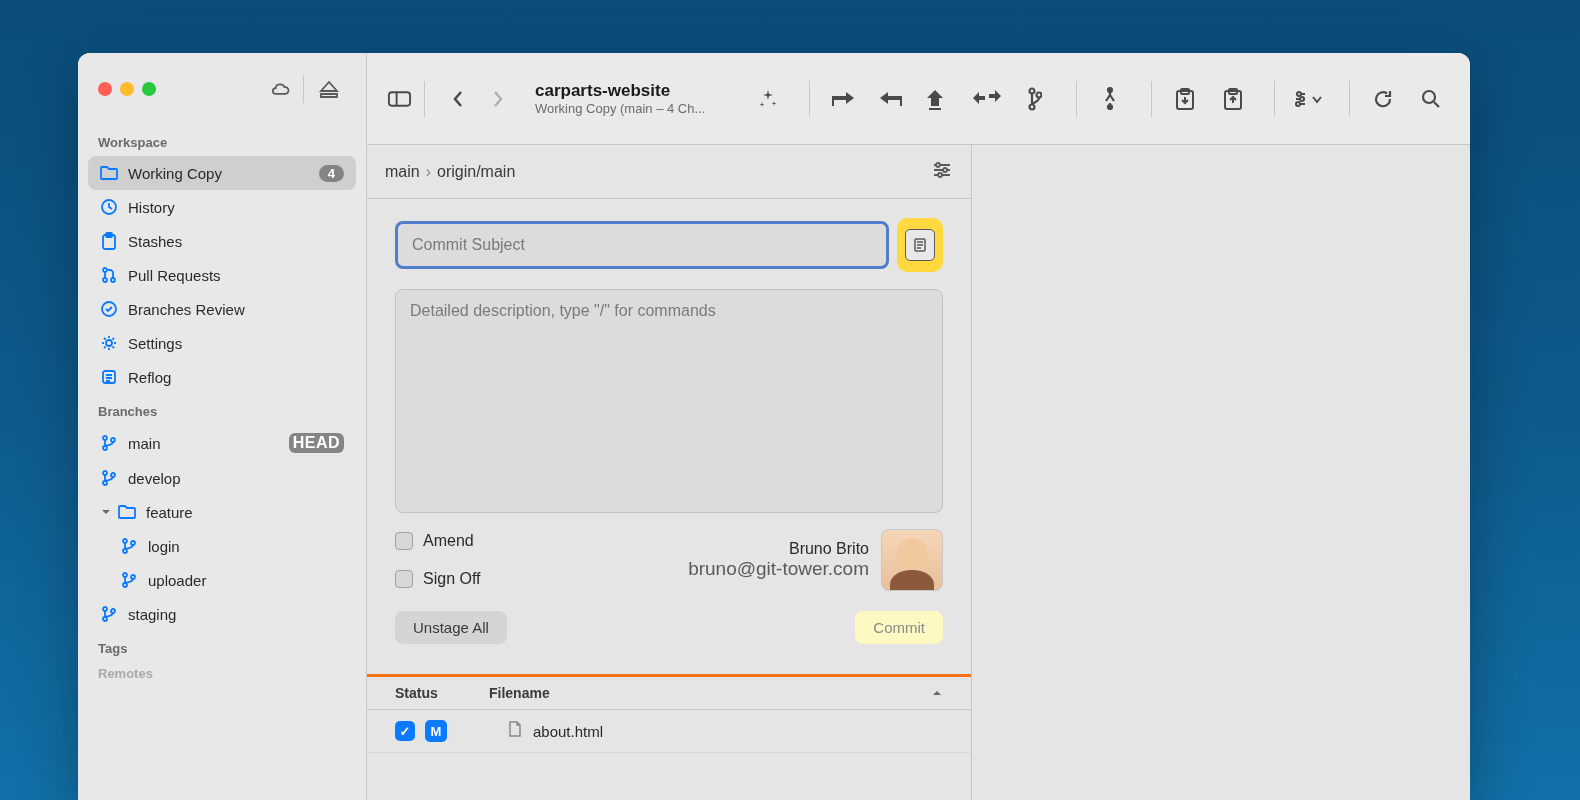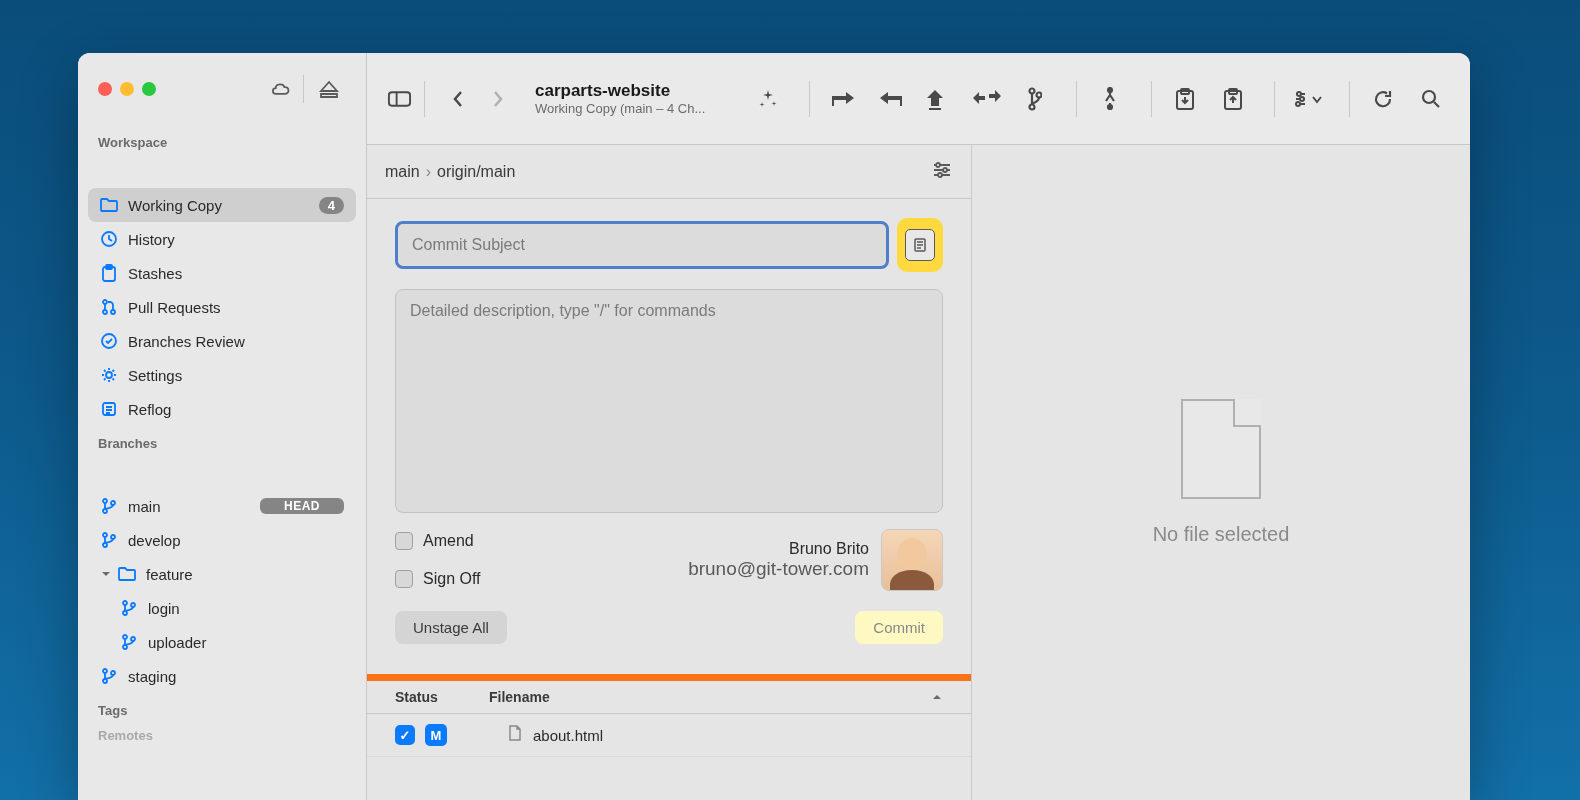--- a/index.html
+++ b/index.html
@@ -73,21 +73,20 @@
     }
     .tbicon:last-child { border-right: none; padding-right: 0; }
     .section-header {
       font-size: 13px;
       font-weight: 600;
       color: #6b6b6b;
       padding: 10px 20px 6px;
     }
     .side-list {
       padding: 0 10px;
-      margin-top: 32px;
     }
     .side-item {
       display: flex;
       align-items: center;
       padding: 8px 12px;
       border-radius: 8px;
       gap: 10px;
       font-size: 15px;
       color: #2a2a2a;
     }
@@ -104,22 +103,22 @@
       border-radius: 10px;
       padding: 1px 9px;
       font-size: 13px;
       font-weight: 600;
     }
     .head-badge {
       margin-left: auto;
       background: #858585;
       color: white;
       border-radius: 6px;
-      padding: 1px 24px;
-      font-size: 12px;
+      padding: 1px 4px;
+      font-size: 16px;
       font-weight: 700;
       letter-spacing: 0.5px;
     }
     .folder-row { display:flex; align-items:center; gap:6px; }
     .chevron { width:12px; display:flex; align-items:center; justify-content:center; color:#6a6a6a; }
     
     .main {
       flex: 1;
       display: flex;
       flex-direction: column;
@@ -252,21 +251,21 @@
       border-radius:8px;
       background:#d4d4d4;
       font-size:15px;
       color:#3a3a3a;
       border:none;
     }
     .btn.primary{margin-left:auto;background:#fef9c3;color:#8a8a8a;}
     .table-head{
       display:flex;
       padding:8px 28px;
-      border-top:7px solid #f97316;
+      border-top:3px solid #f97316;
       border-bottom:1px solid #c8c8c8;
       font-size:14px;
       font-weight:600;
       color:#3a3a3a;
       align-items:center;
     }
     .th-status{width:94px;}
     .th-file{flex:1;display:flex;align-items:center;gap:6px;}
     .th-file .sort{margin-left:auto;color:#6a6a6a;}
     .file-list{flex:1;overflow:auto;}
@@ -662,19 +661,15 @@
             <span class="file-icon">
               <svg width="16" height="18" viewBox="0 0 16 18" fill="none" stroke="currentColor" stroke-width="1.5">
                   <path d="M3 2 H10 L13 5 V16 H3 Z M10 2 V5 H13"></path>
                 </svg>
             </span>
             <span class="file-name">about.html</span>
           </div>
         </div>
       </div>
 
-      <div class="right-col">
-        <div class="file-placeholder"></div>
-        <div class="placeholder-text">No file selected</div>
-      </div>
     </div>
   </div>
 </div>
 
 </body></html>

